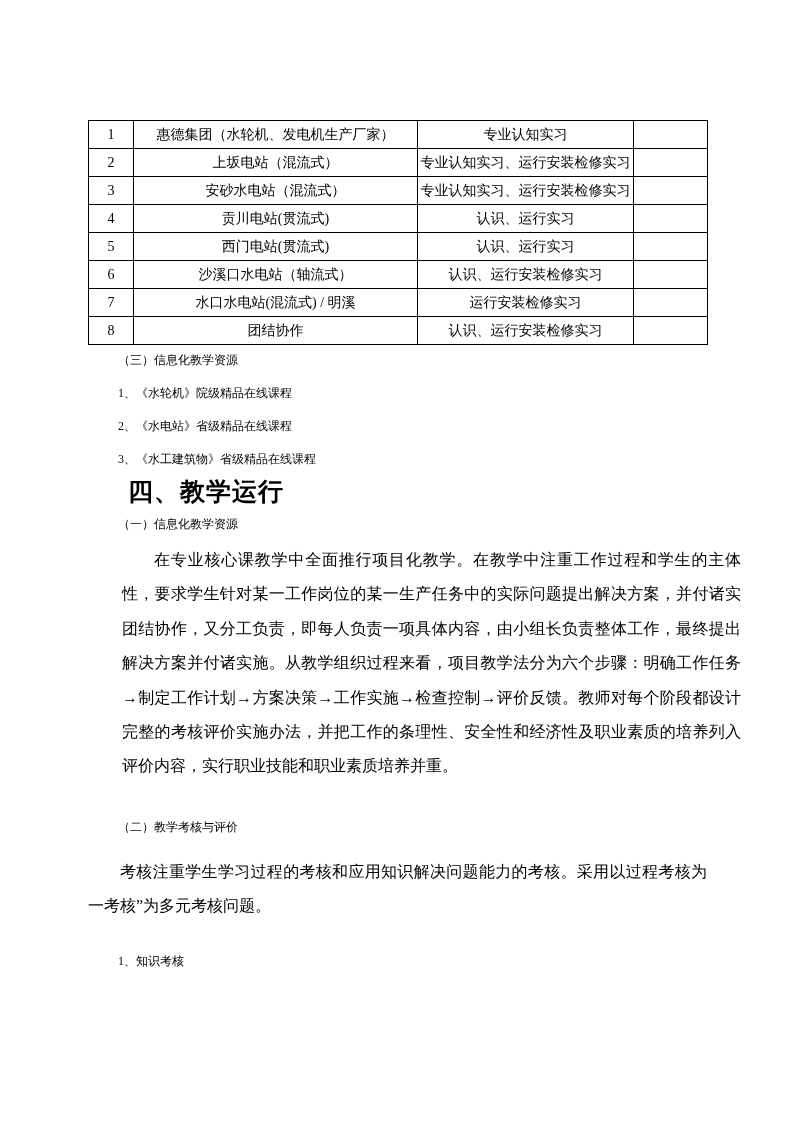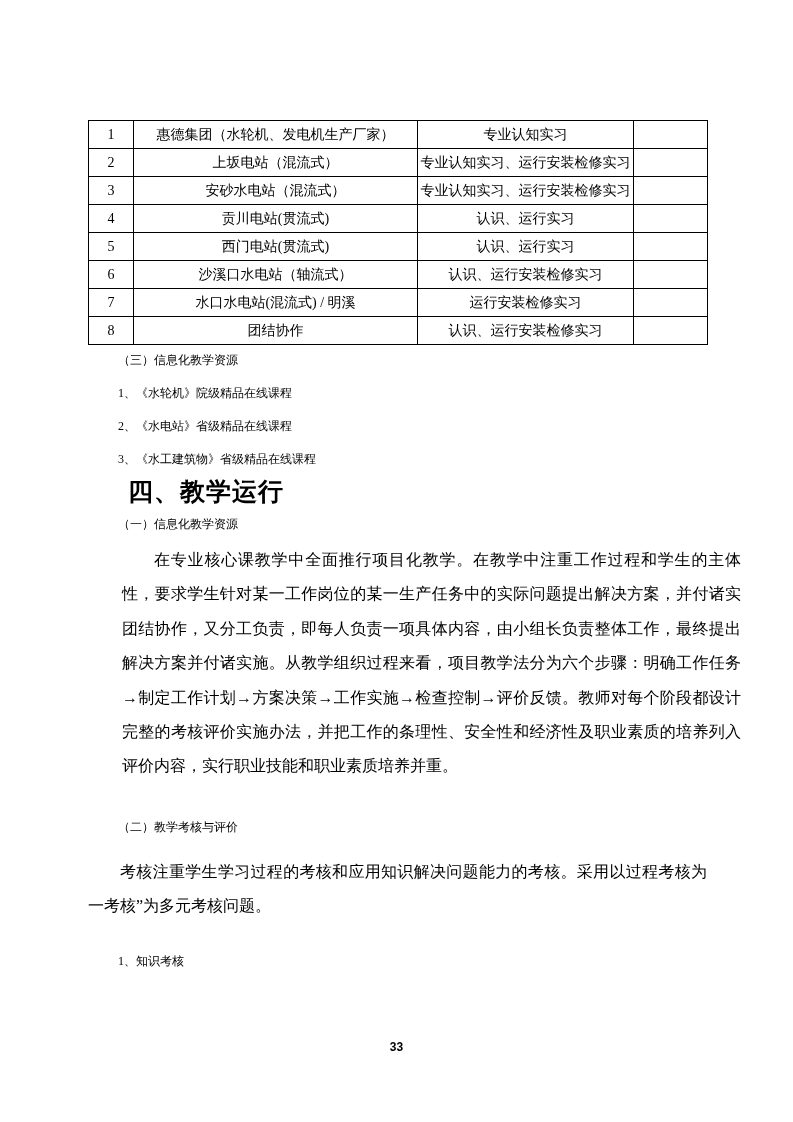--- a/index.html
+++ b/index.html
@@ -156,15 +156,14 @@
 
   <div class="abs body-text" style="top:818px; left:118px;">（二）教学考核与评价</div>
 
   <div class="para" style="top:843px;margin-top:12px;">
     <div class="jline indent">考核注重学生学习过程的考核和应用知识解决问题能力的考核。采用以过程考核为</div>
     <div class="jline last">一考核”为多元考核问题。</div>
   </div>
 
   <div class="abs body-text" style="top:952px; left:118px;">1、知识考核</div>
 
-  <div class="page-number">33</div>
 
 </div>
 
 </body></html>

